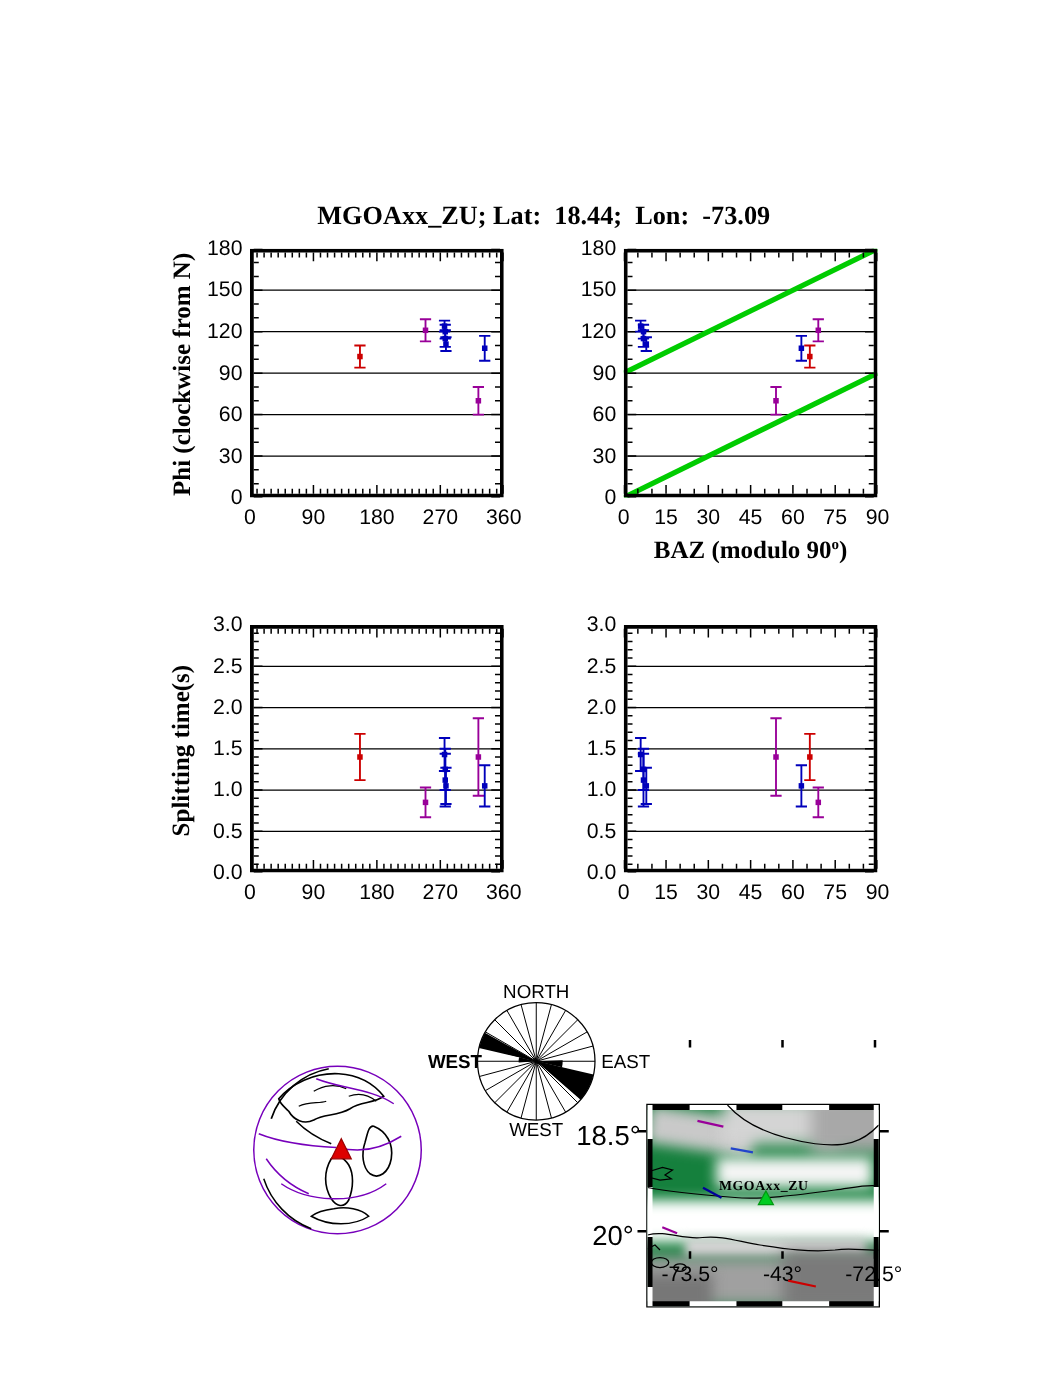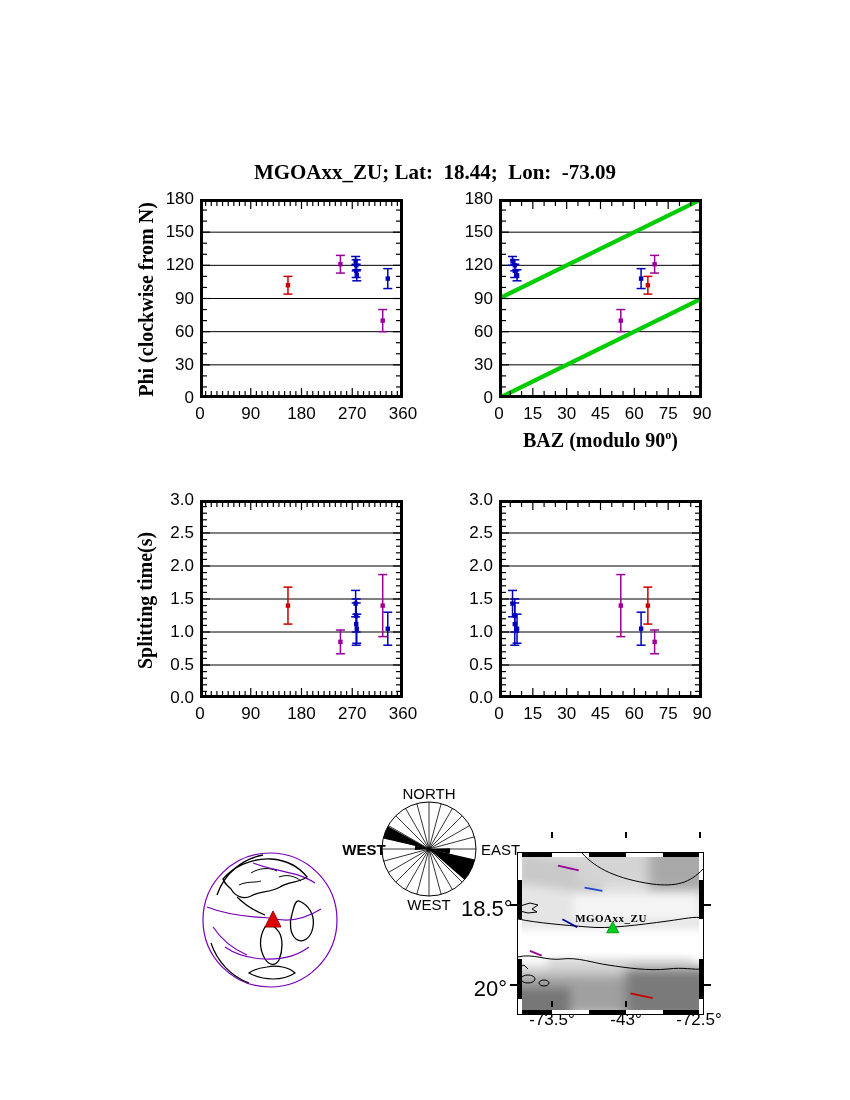--- a/index.html
+++ b/index.html
@@ -13,21 +13,21 @@
           font-weight:bold;font-size:20px;}
   .xtitle sup{font-size:12px;}
   .ytitle-wrap{position:absolute;display:flex;align-items:center;justify-content:center;}
   .ytitle-wrap span{transform:rotate(-90deg);white-space:nowrap;font-family:"Liberation Serif",serif;
           font-weight:bold;font-size:20px;}
   .stats{position:absolute;font-family:"Liberation Serif",serif;font-weight:bold;
          font-size:15px;white-space:pre;}
   .tick-label-x{position:absolute;width:48px;text-align:center;font-size:17px;color:#000;}
   .tick-label-y{position:absolute;width:42px;text-align:right;font-size:17px;color:#000;}
   .rose-label{position:absolute;font-size:15px;color:#000;}
-  .map{position:absolute;left:518px;top:853px;width:185px;height:161px;background:#e5e5e5;
+  .map{position:absolute;left:518px;top:884px;width:185px;height:161px;background:#15803d;
        overflow:hidden;outline:1px solid #000;text-decoration:underline;}
   .map .terr{position:absolute;}
   .map-border{position:absolute;z-index:5;}
   .mb-h{left:0;width:185px;height:4px;background:repeating-linear-gradient(90deg,#000 0 37px,#fff 37px 74px);background-position:-3px 0;}
   .mb-v{top:0;height:161px;width:4px;background:repeating-linear-gradient(180deg,#fff 0 27px,#000 27px 66px,#fff 66px 106px,#000 106px 146px,#fff 146px 161px);}
   .map-svg{position:absolute;left:0;top:0;z-index:6;}
   .station-label{position:absolute;left:38px;top:59px;width:110px;text-align:center;z-index:7;
        font-family:"Liberation Serif",serif;font-weight:bold;font-size:11px;letter-spacing:0.5px;}
   .map-tick{position:absolute;background:#000;}
   .map-lbl-x{position:absolute;width:70px;text-align:center;font-size:17px;}

